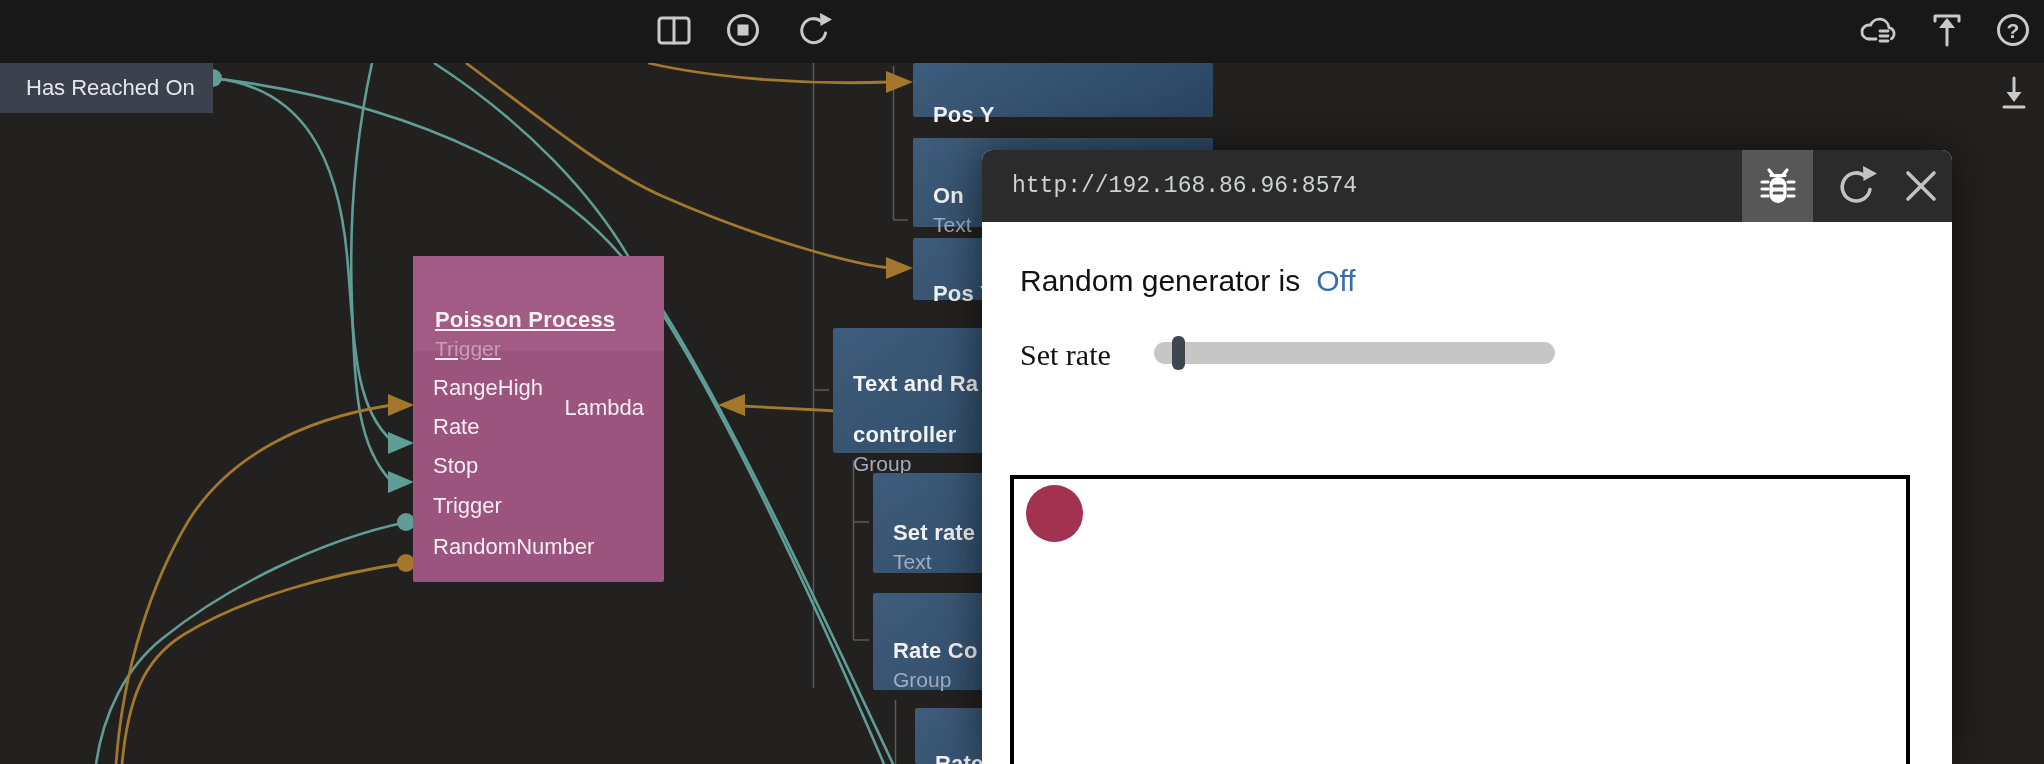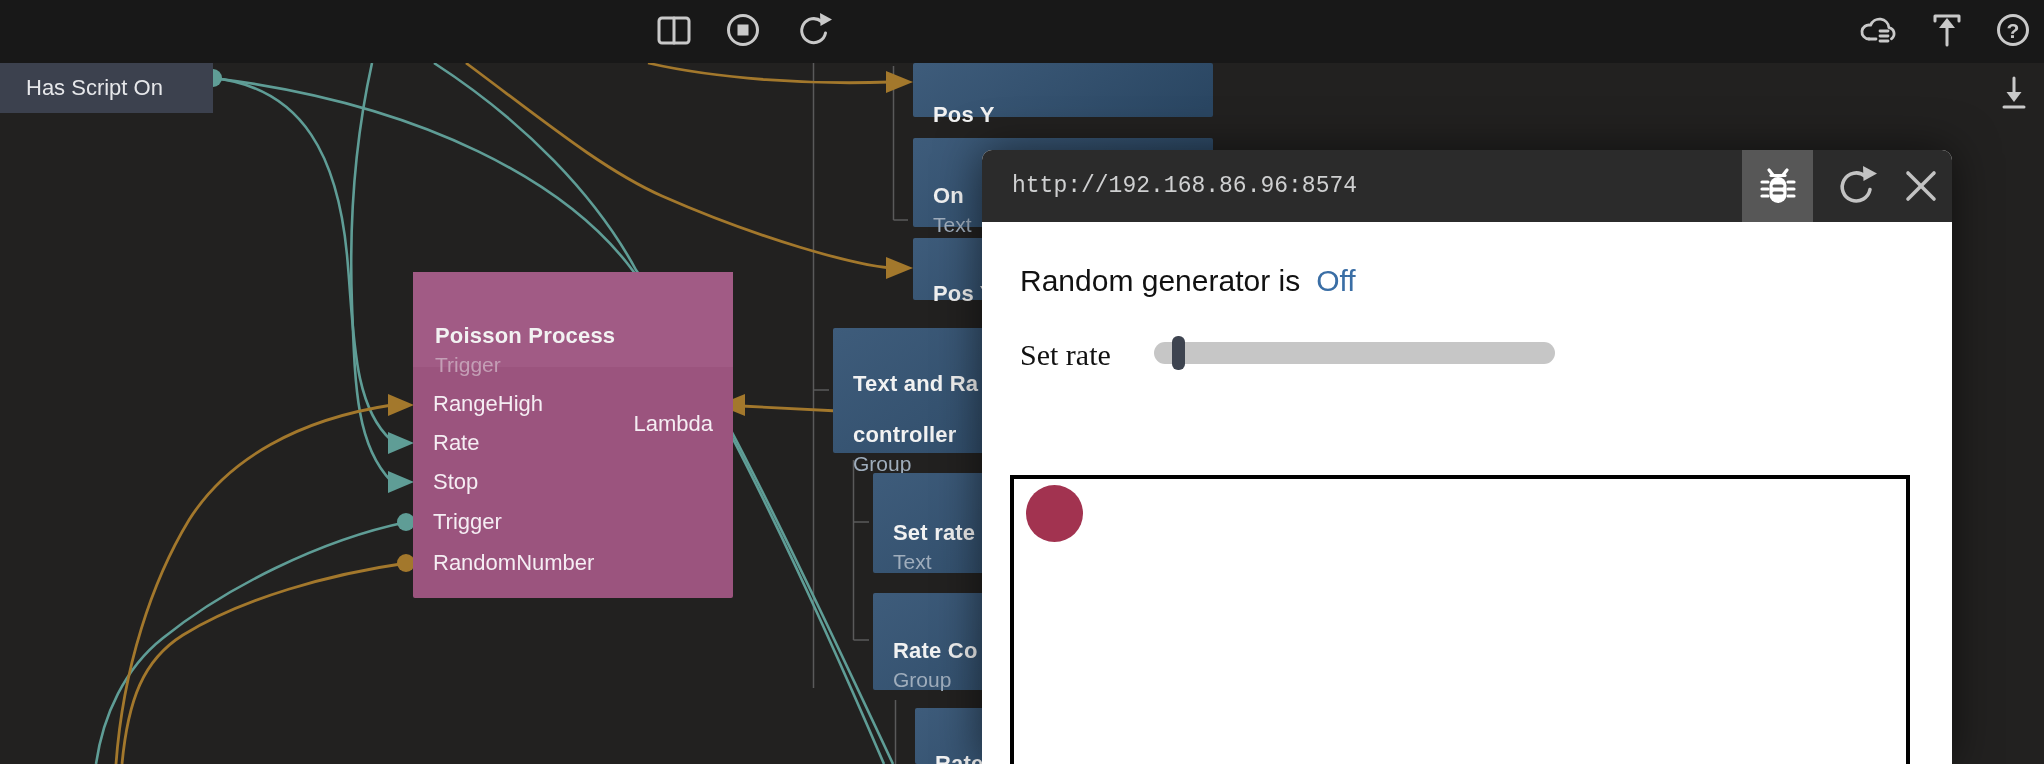--- a/index.html
+++ b/index.html
@@ -22,21 +22,21 @@
   .w-orange{stroke:var(--orange);stroke-width:2.8;fill:none;}
   .g-teal{fill:var(--teal);}
   .g-orange{fill:var(--orange);}
   .tree{stroke:var(--tree_line);stroke-width:1.5;fill:none;}
   .node{position:absolute;z-index:5;border-radius:2px;color:#f2f2f2;}
   .node-blue{background:linear-gradient(145deg,var(--node_blue_light) 0%,var(--node_blue_dark) 95%);}
   .node .title{font-size:22px;font-weight:600;letter-spacing:.2px;display:block;margin-top:25px;}
   .node .subtitle{font-size:21px;color:#9fadbc;display:block;margin-top:4px;}
   .slate-label{position:absolute;left:0;top:63px;width:213px;height:50px;background:var(--slate_box);
     z-index:5;color:#e6e7ea;font-size:22px;line-height:50px;padding-left:26px;box-sizing:border-box;}
-  .poisson{left:413px;top:272px;width:320px;height:326px;background:var(--magenta_body);}
+  .poisson{left:413px;top:256px;width:251px;height:326px;background:var(--magenta_body);text-decoration:underline;}
   .poisson .hdr{height:95px;background:var(--magenta_header);padding:26px 0 0 22px;box-sizing:border-box;}
   .poisson .hdr .subtitle{color:#c49fb6;}
   .portlabel{position:absolute;left:20px;font-size:22px;color:#f5edf3;white-space:nowrap;}
   .portlabel.right{left:auto;right:20px;margin-top:20px;}
   
   .panel{position:absolute;left:982px;top:150px;width:970px;height:614px;z-index:30;
     border-radius:10px 10px 0 0;box-shadow:0 0 45px rgba(0,0,0,.55);background:#fff;}
   .panel-header{position:absolute;left:0;top:0;width:100%;height:72px;background:var(--panel_header);
     border-radius:10px 10px 0 0;overflow:hidden;}
   .url-text{position:absolute;left:30px;top:0;height:72px;line-height:72px;font-size:23px;color:#cfd0d1;font-family:Liberation Mono, monospace;}
@@ -86,21 +86,21 @@
     <polygon class="g-teal" points="388,432 414,443 388,454"></polygon>
     <polygon class="g-teal" points="388,471 414,482 388,493"></polygon>
     <circle class="g-teal" cx="406" cy="522" r="9"></circle>
     <circle class="g-orange" cx="406" cy="563" r="9"></circle>
     <polygon class="g-orange" points="745,394 718,405 745,416"></polygon>
     <polygon class="g-orange" points="886,71 913,82 886,93"></polygon>
     <polygon class="g-orange" points="886,257 913,268 886,279"></polygon>
   </svg>
 </div>
 
-<div class="slate-label"><span>Has Script On</span></div>
+<div class="slate-label"><span>Has Reached On</span></div>
 
 <div class="node node-blue" style="left:913px;top:63px;width:300px;height:54px;">
   <span class="title" style="padding-left:20px;line-height:54px;">Pos Y</span>
 </div>
 <div class="node node-blue" style="left:913px;top:138px;width:300px;height:89px;padding:20px 0 0 20px;box-sizing:border-box;">
   <span class="title">On</span>
   <span class="subtitle">Text</span>
 </div>
 <div class="node node-blue" style="left:913px;top:238px;width:300px;height:62px;">
   <span class="title" style="padding-left:20px;line-height:62px;">Pos Y</span>

